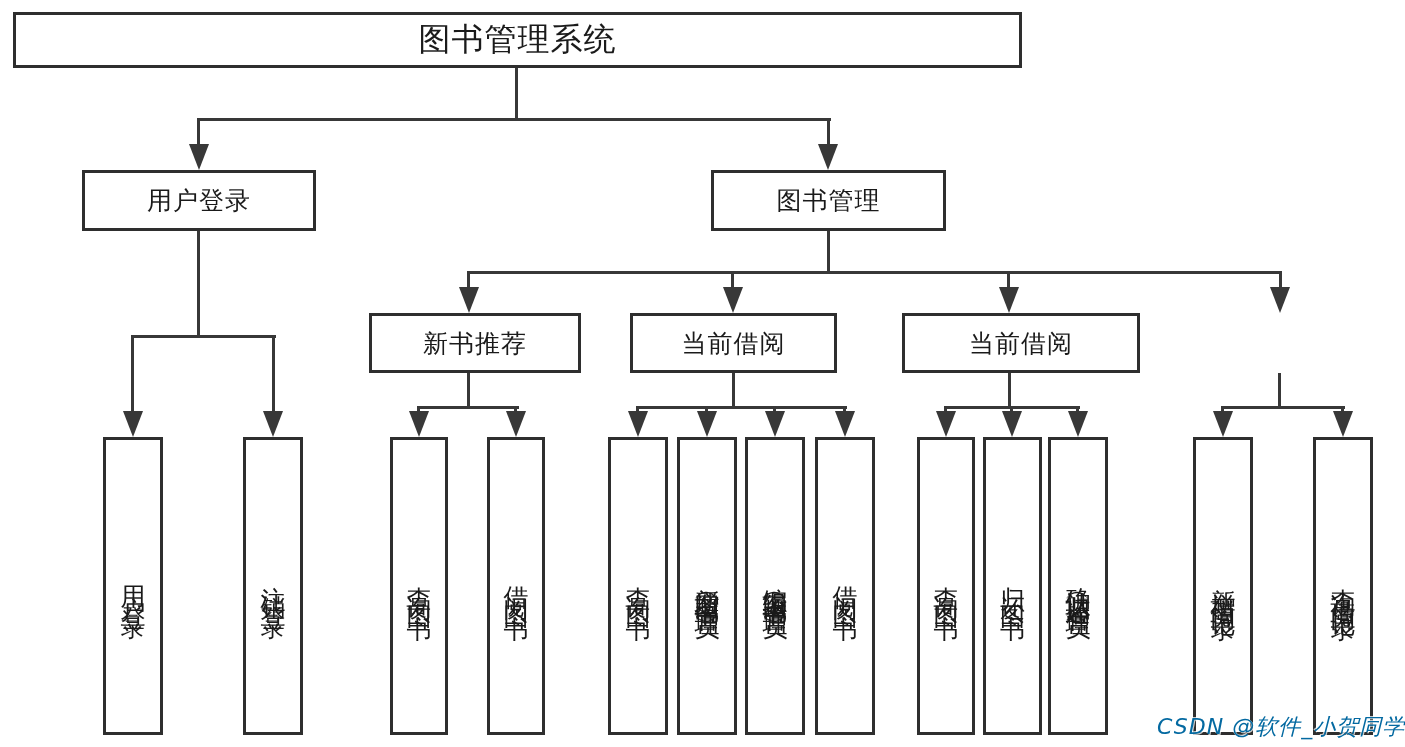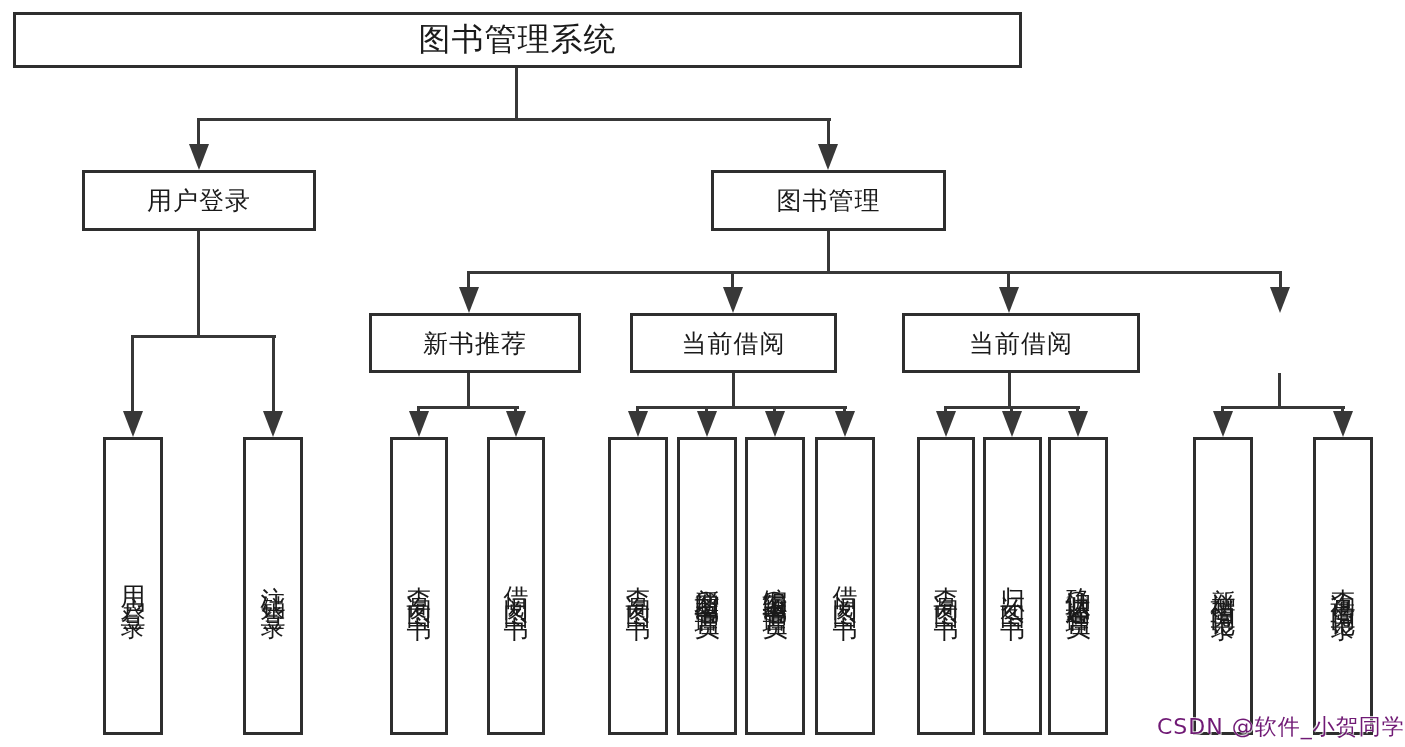--- a/index.html
+++ b/index.html
@@ -23,22 +23,23 @@
   .sp6{letter-spacing:6px;}
   .sp9{letter-spacing:4px;}
   .line{position:absolute;background:#383838;z-index:1;}
   .arrow{
     position:absolute;width:0;height:0;z-index:1;
     border-left:10px solid transparent;border-right:10px solid transparent;
     border-top:26px solid #383838;
   }
   .watermark{
     position:absolute;left:1157px;top:712px;z-index:6;
-    font-size:22px;color:#701a75;letter-spacing:1px;white-space:nowrap;
+    font-size:22px;color:#0369a1;letter-spacing:1px;white-space:nowrap;
     text-shadow:1px 1px 0 rgba(255,255,255,.75),-1px -1px 0 rgba(255,255,255,.75);
+    font-style:italic;
   }
 </style>
 </head>
 <body>
 
 <div class="canvas">
 
   <div class="box h root" style="left:13px;top:12px;width:1009px;height:56px">
     <span class="lbl">图书管理系统</span>
   </div>

